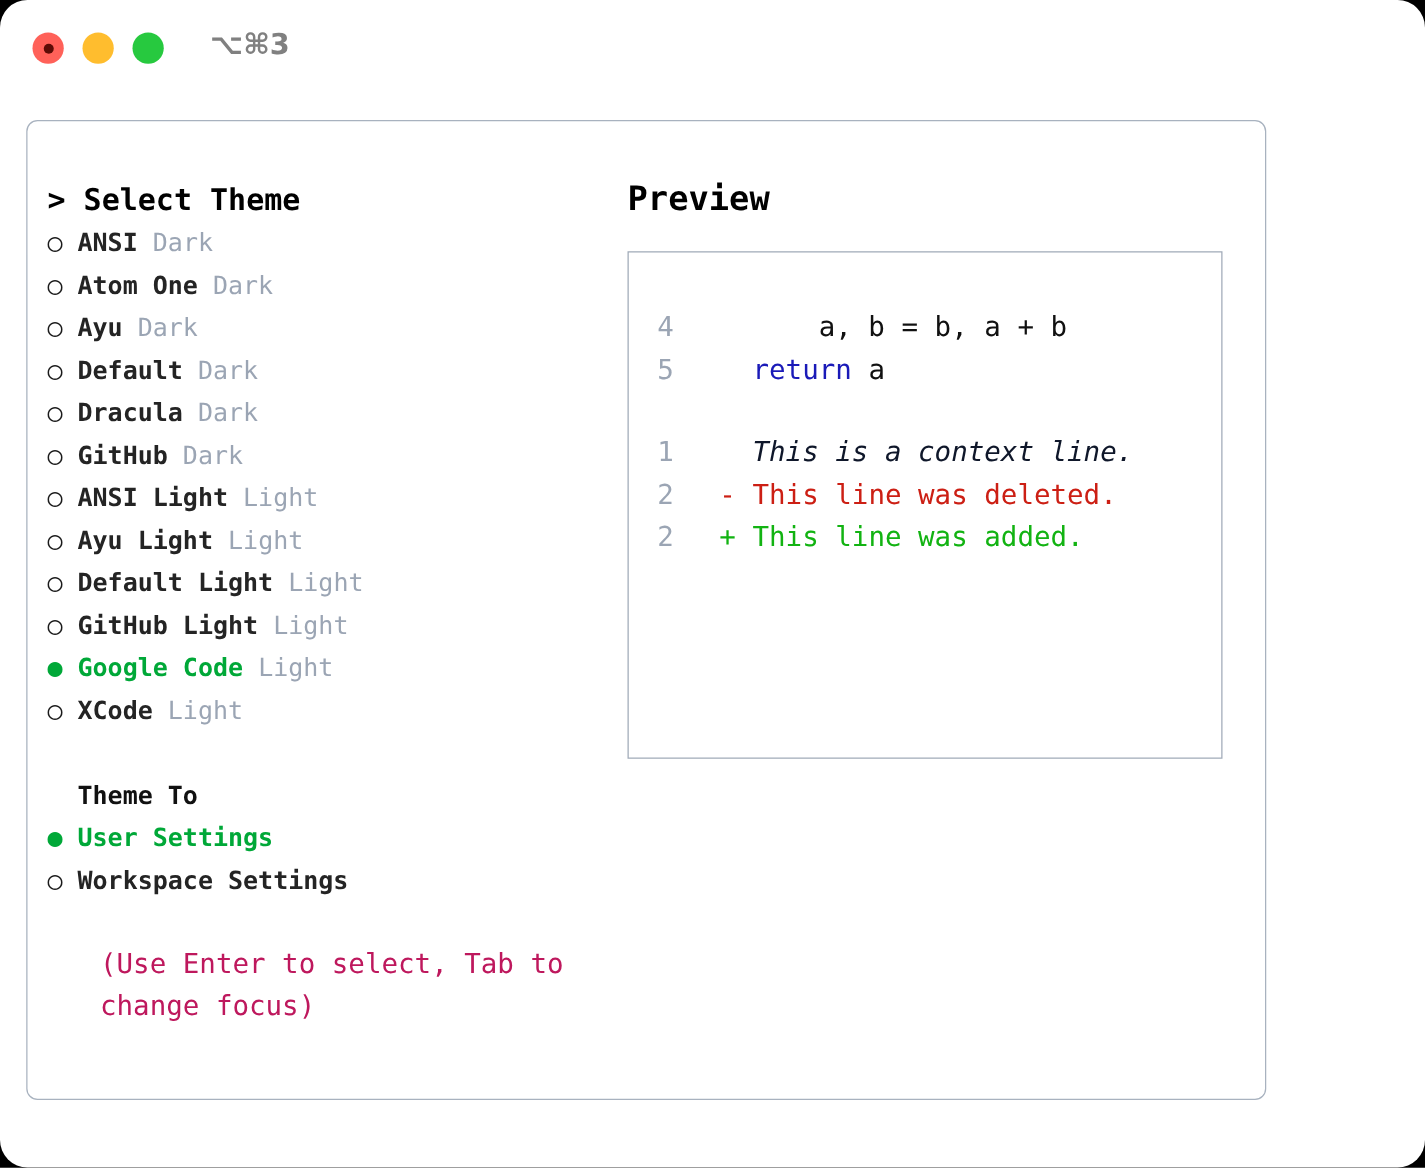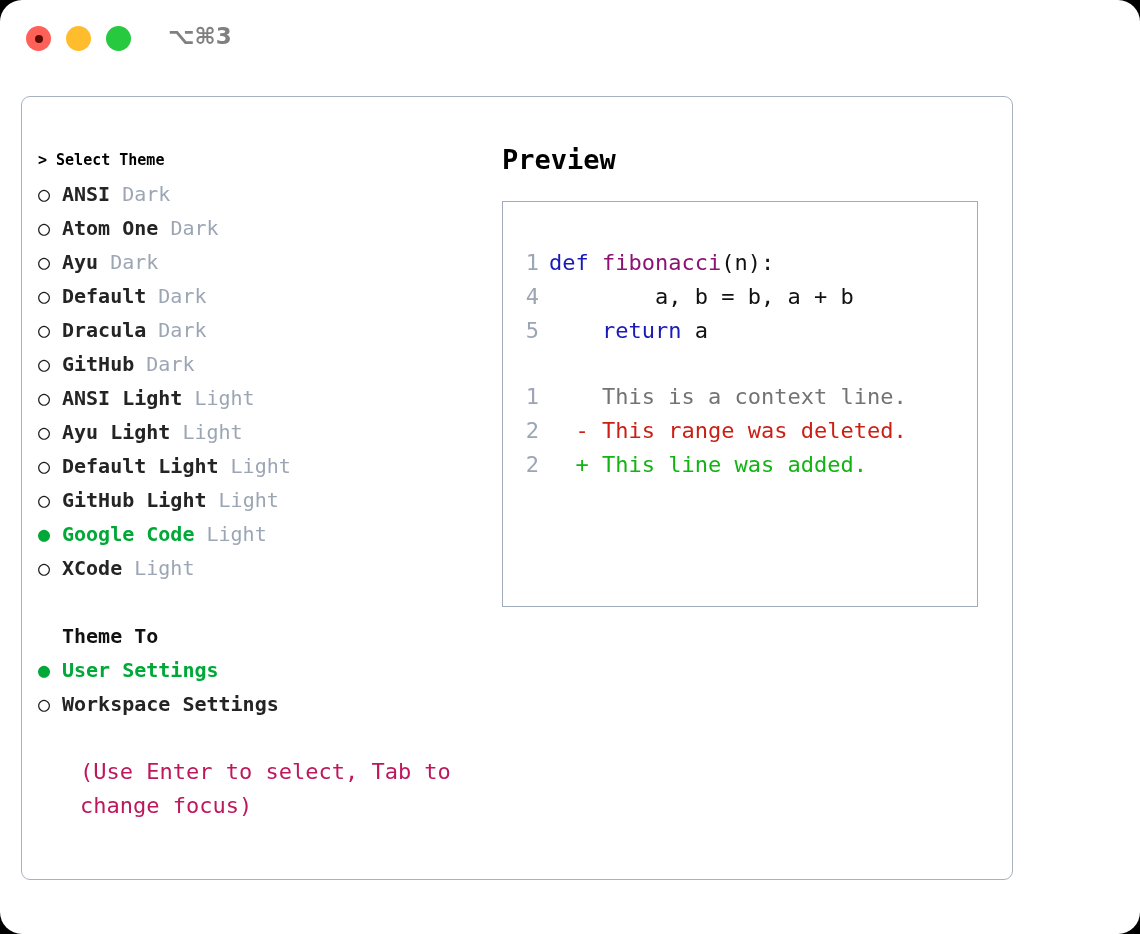--- a/index.html
+++ b/index.html
@@ -87,21 +87,21 @@
   .row {
     height: 34px;
     line-height: 34px;
     font-size: 20px;
     white-space: pre;
     color: #1a1a1a;
   }
   .head {
     font-weight: 700;
     color: #000000;
-    font-size: 15px;
+    font-size: 24px;
   }
   .marker {
     display: inline-block;
     width: 24px;
   }
   .marker-dot { color: #00a838; }
   .name      { font-weight: 600; color: #242424; }
   .name-sel  { font-weight: 600; color: #00a838; text-align: right; }
   .tag       { color: #9ba5b4; }
   .spacer-sm { height: 34px; }
@@ -156,21 +156,21 @@
     display: inline-block;
     width: 22px;
     text-align: right;
     color: #9ba5b4;
     margin-right: 10px;
   }
   .kw   { color: #1a1ab8; }
   .fn   { color: #8e1273; }
   .num  { color: #0b7a7a; }
   .pl   { color: #111111; }
-  .ctx  { color: #737373; }
+  .ctx  { color: #0f172a; font-style: italic; }
   .del  { color: #cc1f14; }
   .add  { color: #12b312; }
   .gap  { height: 32px; }
 </style>
 </head>
 <body>
 
 <div id="window">
 
   <div id="titlebar">
@@ -204,25 +204,24 @@
           <div class="row"><span class="marker marker-dot">●</span><span class="name-sel">User Settings</span></div>
           <div class="row"><span class="marker">○</span><span class="name">Workspace Settings</span></div>
         </div>
       <div id="hint">(Use Enter to select, Tab to change focus)</div>
     </div>
 
     <div id="right-col">
       <div id="preview-title">Preview</div>
       <div id="preview-box">
         <div id="code-area">
-            <div class="cline"><span class="ln">1</span><span class="kw">def </span><span class="fn">fibonacci</span><span class="pl">(n):</span></div>
             <div class="cline"><span class="ln">4</span><span class="pl">        a, b = b, a + b</span></div>
             <div class="cline"><span class="ln">5</span><span class="pl">    </span><span class="kw">return</span><span class="pl"> a</span></div>
             <div class="gap"></div>
             <div class="cline"><span class="ln">1</span><span class="ctx">   </span><span class="ctx"> This is a context line.</span></div>
-            <div class="cline"><span class="ln">2</span><span class="del">  -</span><span class="del"> This range was deleted.</span></div>
+            <div class="cline"><span class="ln">2</span><span class="del">  -</span><span class="del"> This line was deleted.</span></div>
             <div class="cline"><span class="ln">2</span><span class="add">  +</span><span class="add"> This line was added.</span></div>
           </div>
       </div>
     </div>
 
   </div>
 </div>
 
 </body></html>

